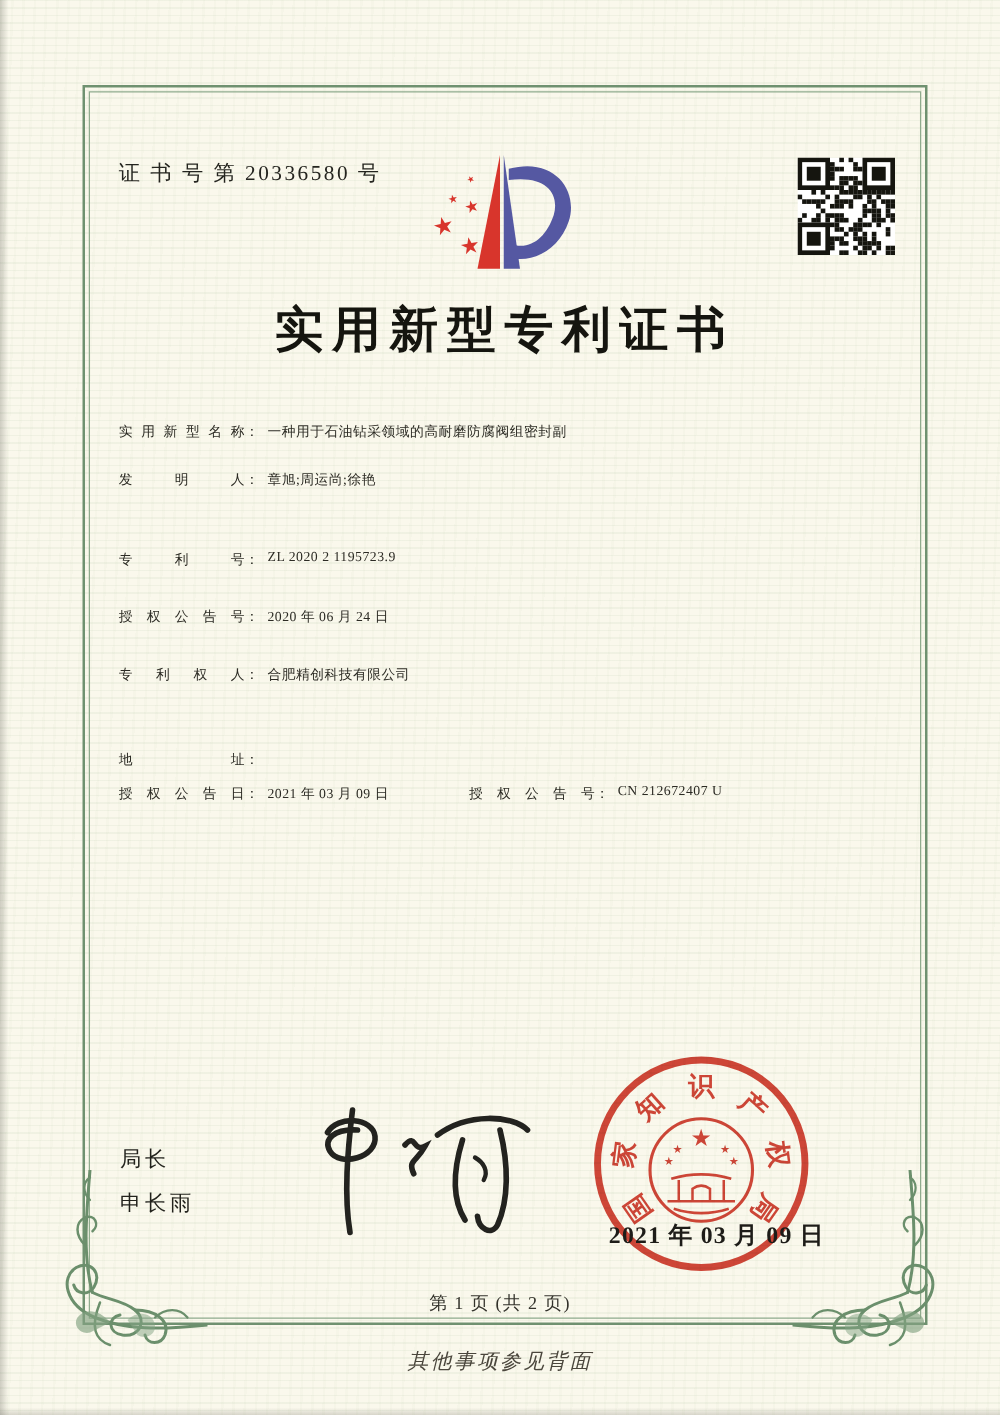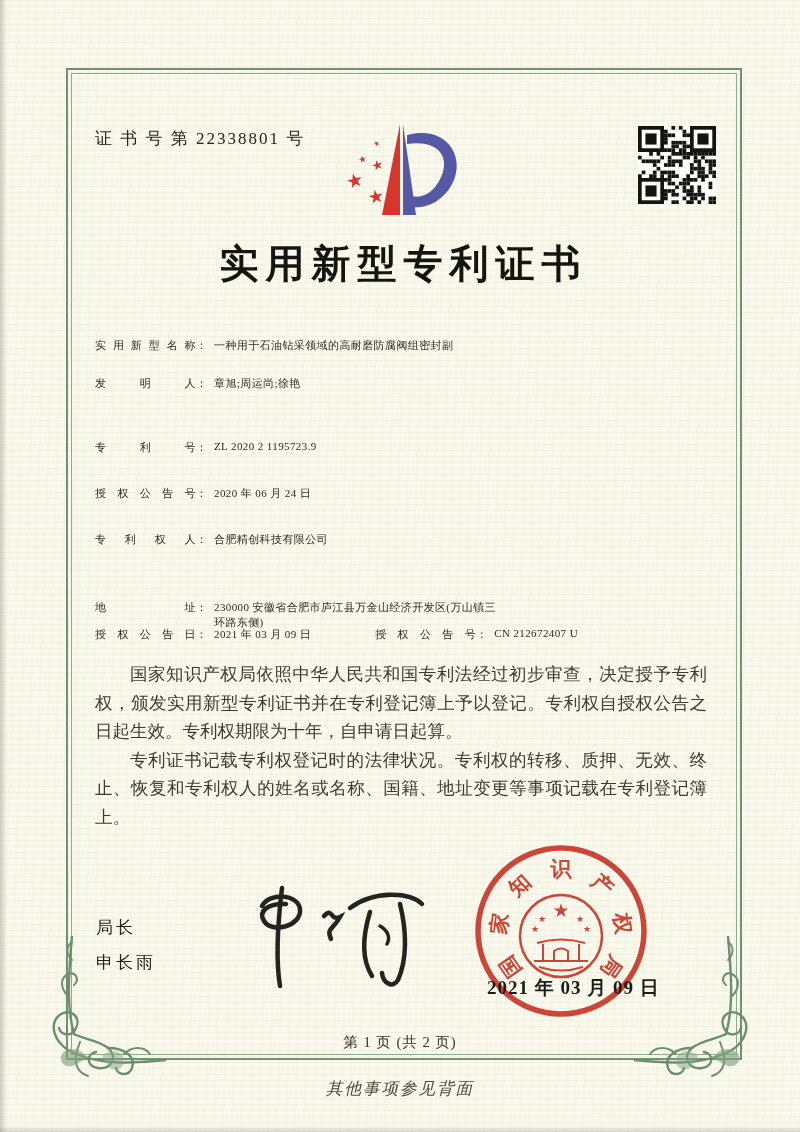--- a/index.html
+++ b/index.html
@@ -80,21 +80,21 @@
 
 <div class="page">
 
   <div class="edge-left"></div>
   <div class="edge-bottom"></div>
 
   <div class="frame-outer">
     <div class="frame-inner"></div>
   </div>
 
-  <div class="cert-no">证 书 号 第 22338801 号</div>
+  <div class="cert-no">证 书 号 第 20336580 号</div>
 
   <div class="logo">
     <svg width="132" height="114" viewBox="0 0 132 114">
       <polygon points="64,13 46,104 64,104" fill="#d8352c"></polygon>
       <polygon points="67,13 67,104 80,104" fill="#5558a2"></polygon>
       <path d="M71,24 C108,14 127,42 119,66 C111,90 88,100 72,95 L72,84
                C88,90 101,79 107,61 C112,43 100,29 71,33 Z" fill="#5558a2"></path>
       <text x="12" y="78" font-size="19" fill="#d8352c" transform="rotate(-14 12 78)">★</text>
       <text x="33" y="93" font-size="18" fill="#d8352c" transform="rotate(-10 33 93)">★</text>
       <text x="37" y="60" font-size="13" fill="#d8352c" transform="rotate(-16 37 60)">★</text>
@@ -283,38 +283,32 @@
       <span class="f-value">2020 年 06 月 24 日</span>
   </div>
   <div class="f-row" style="top:532px">
     <span class="f-label">专利权人</span>
       <span class="f-colon">：</span>
       <span class="f-value">合肥精创科技有限公司</span>
   </div>
   <div class="f-row" style="top:600px">
     <span class="f-label">地址</span>
       <span class="f-colon">：</span>
-      <span class="f-value addr">230000 安徽省合肥市庐江县万金山经济开发区(万山镇三
-环路东侧)</span>
   </div>
   <div class="f-row" style="top:627px">
     <span class="f-label">授权公告日</span>
       <span class="f-colon">：</span>
       <span class="f-value">2021 年 03 月 09 日</span>
     <span class="f-pair2">
       <span class="f-label2">授权公告号</span>
         <span class="f-colon">：</span>
         <span class="f-value">CN 212672407 U</span>
     </span>
   </div>
 
-  <div class="paras">
-    <p>国家知识产权局依照中华人民共和国专利法经过初步审查，决定授予专利权，颁发实用新型专利证书并在专利登记簿上予以登记。专利权自授权公告之日起生效。专利权期限为十年，自申请日起算。</p>
-    <p>专利证书记载专利权登记时的法律状况。专利权的转移、质押、无效、终止、恢复和专利权人的姓名或名称、国籍、地址变更等事项记载在专利登记簿上。</p>
-  </div>
 
   <div class="signer-title">局长</div>
   <div class="signer-name">申长雨</div>
 
   <div class="signature">
     <svg width="225" height="118" viewBox="0 0 225 118" fill="none" stroke="#23231f" stroke-width="4.5" stroke-linecap="round">
       <path d="M70,12 C66,45 63,80 68,110"></path>
       <path d="M50,30 C58,16 86,18 88,33 C90,50 60,58 52,45 C46,35 56,27 74,28"></path>
       <path d="M112,40 C121,30 118,46 128,41 C121,54 114,52 119,63"></path>
       <path d="M138,32 C162,14 198,16 210,28"></path>

